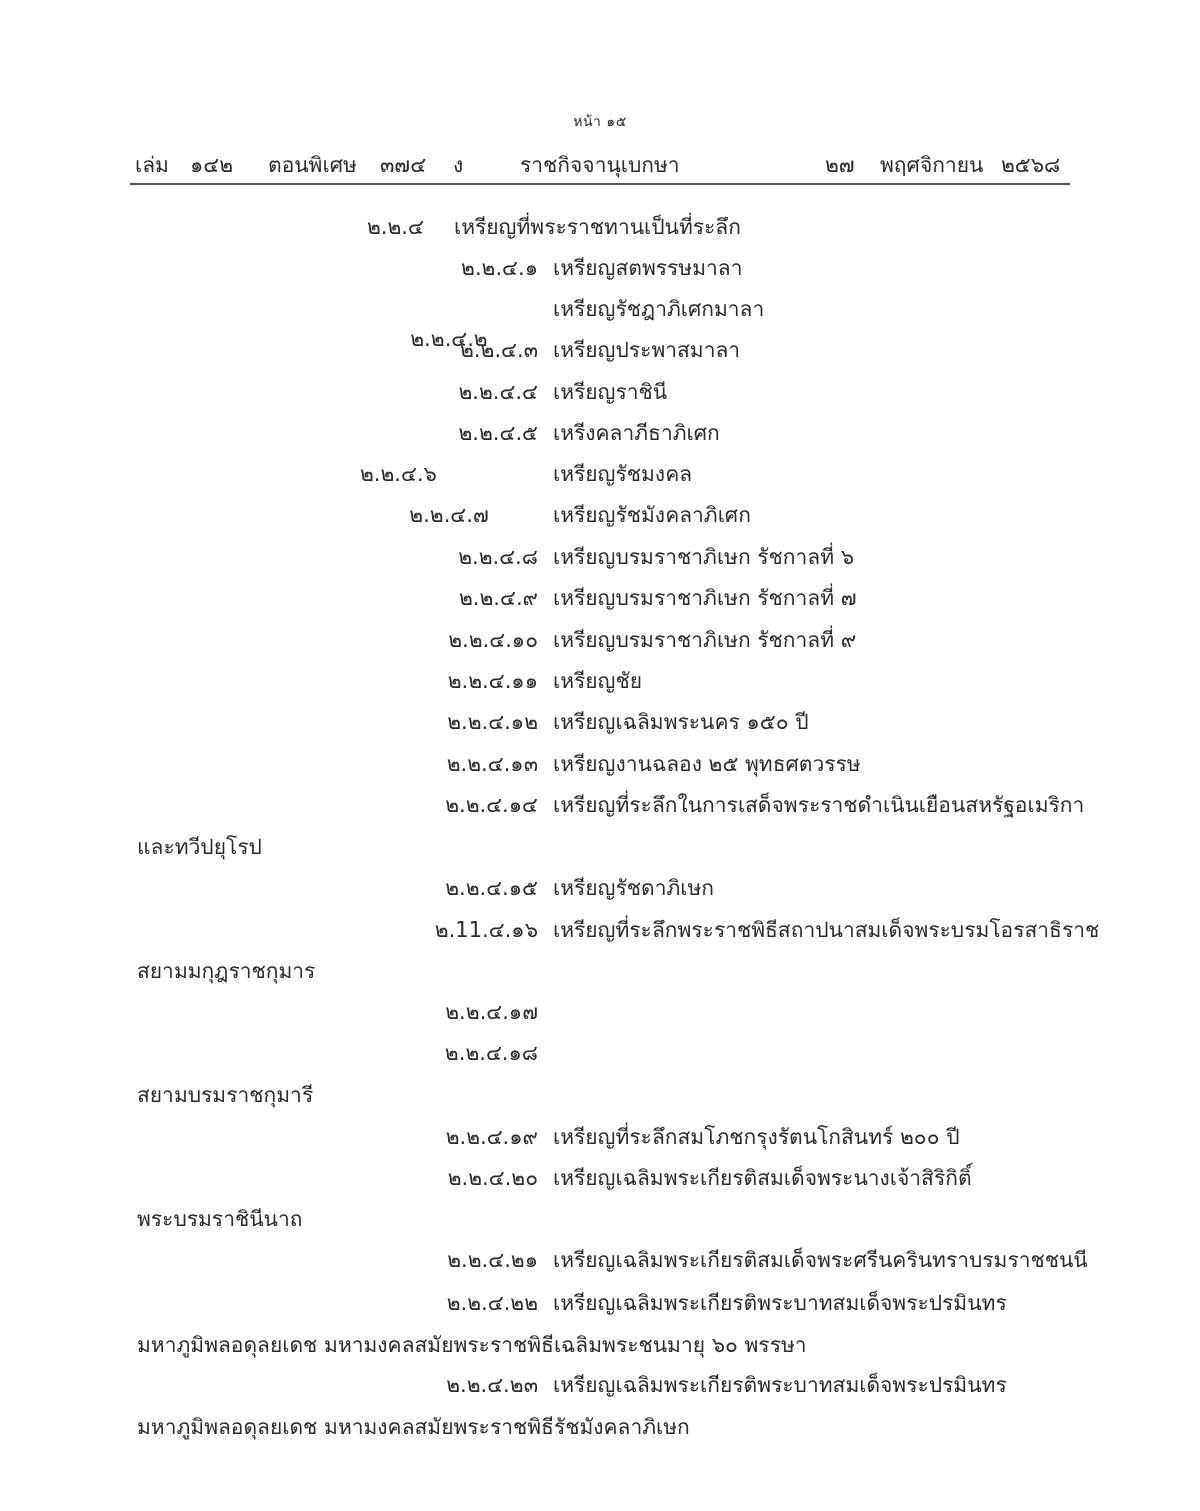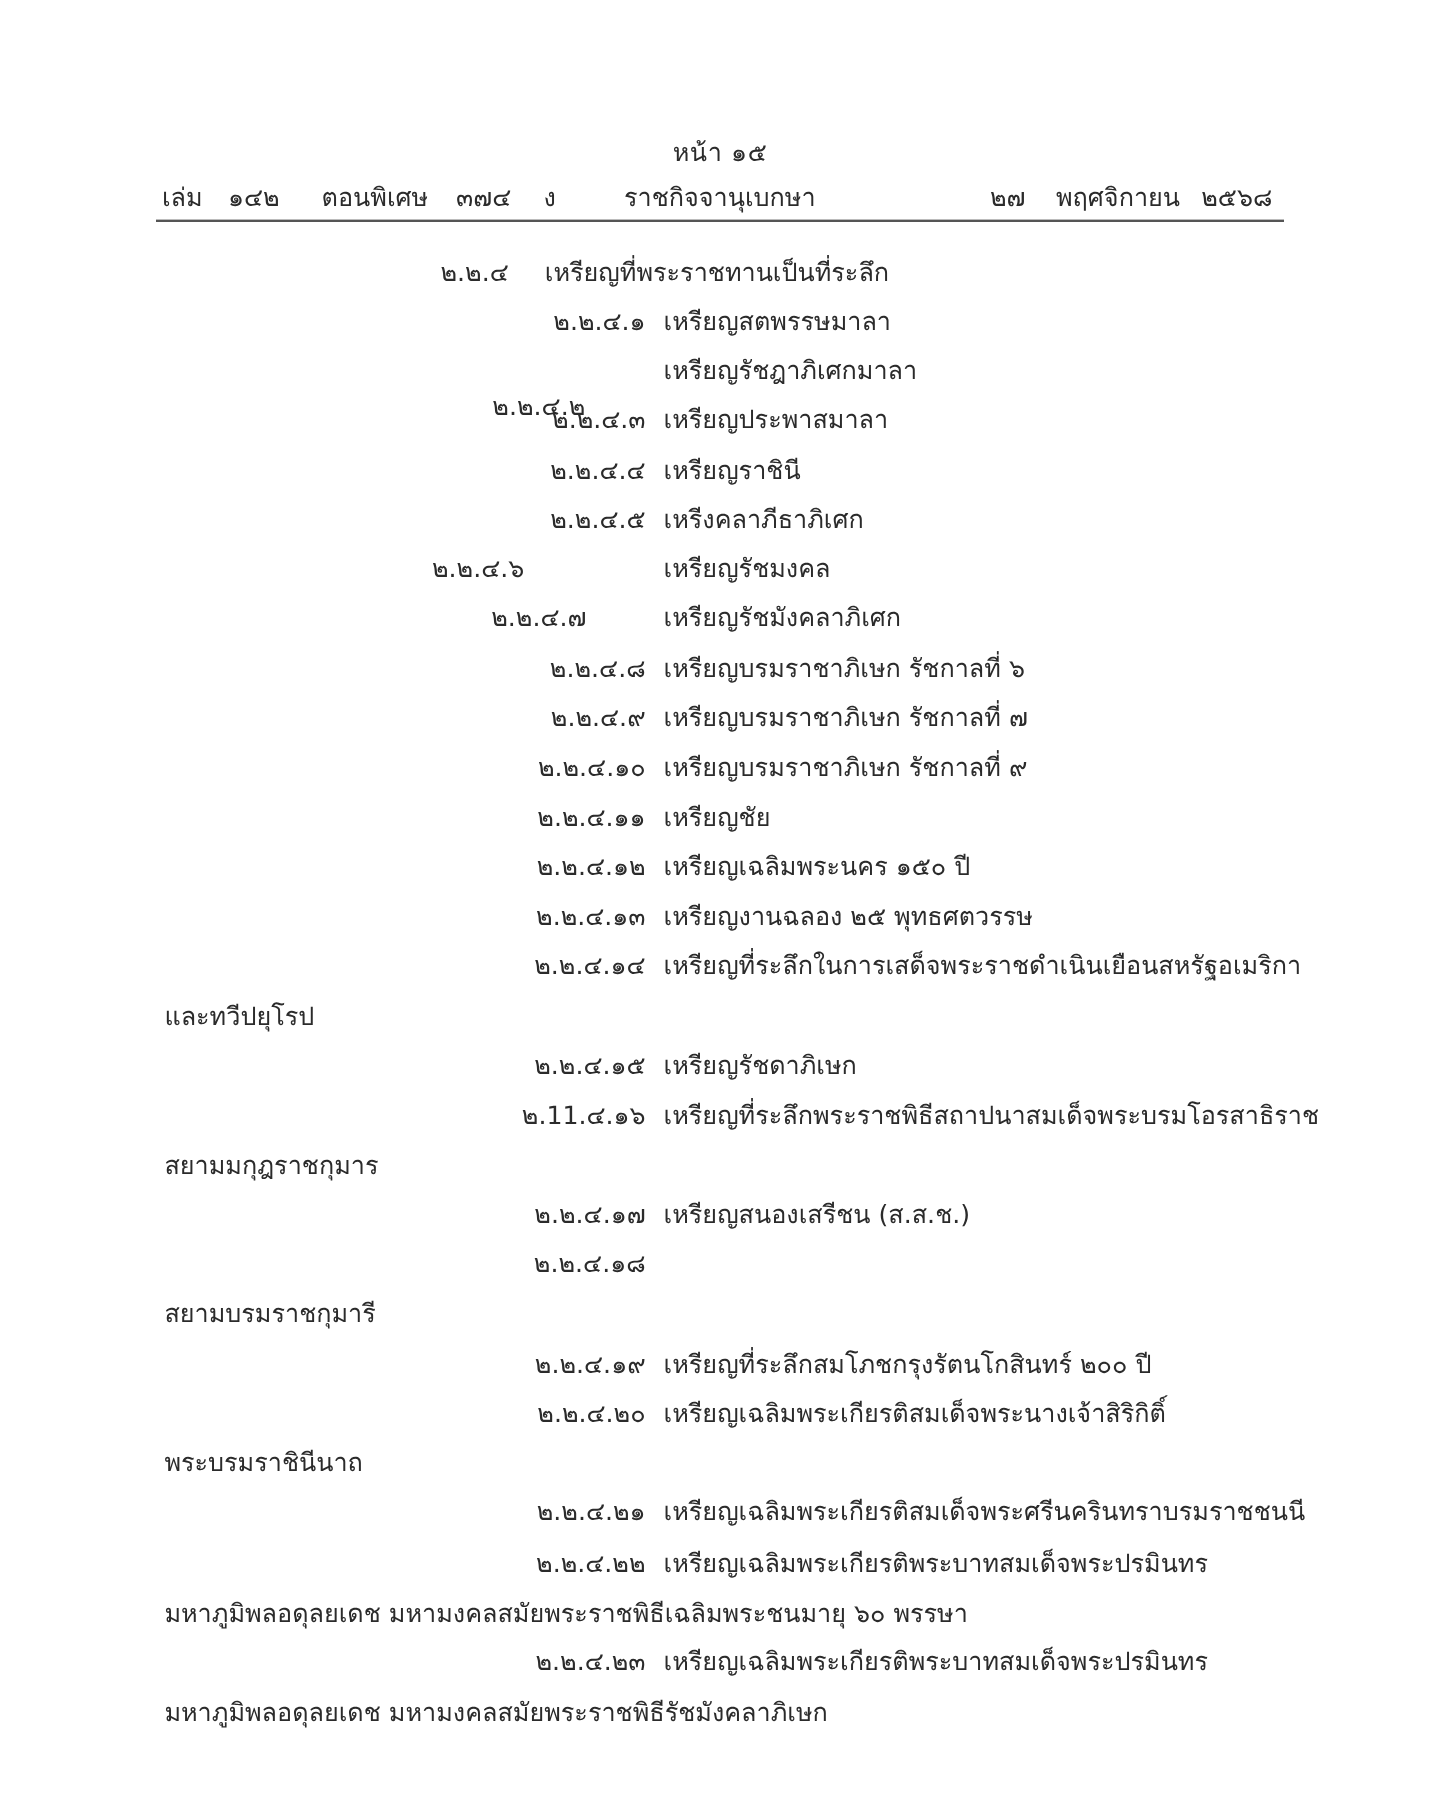--- a/index.html
+++ b/index.html
@@ -3,21 +3,21 @@
 <meta charset="utf-8">
 <style>
   html, body { margin: 0; padding: 0; background: #ffffff; }
   body {
     width: 1200px; height: 1511px; position: relative; overflow: hidden;
     font-family: "DejaVu Sans", "Liberation Sans", sans-serif;
     color: #2b2b2b;
   }
   .page-number {
     position: absolute; top: 110px; left: 0; width: 1200px;
-    text-align: center; font-size: 21px; letter-spacing: 0.5px;
+    text-align: center; font-size: 14px; letter-spacing: 0.5px;
   }
   .header-row {
     position: absolute; top: 148px; left: 135px; width: 935px; height: 34px;
     font-size: 21px;
   }
   .header-row span { position: absolute; top: 0; white-space: nowrap; }
   .rule {
     position: absolute; top: 183px; left: 130px; width: 940px; height: 0;
     border-top: 2px solid #555;
   }
@@ -113,21 +113,20 @@
       <span class="num" style="right: auto; left: 0px; width: 178px; text-align: right;">๒.๒.๔.๑๕</span>
       <span class="txt" style="left: 193px;">เหรียญรัชดาภิเษก</span>
     </div>
     <div class="line" style="top: 915px; left: 360px; width: 710px;">
       <span class="num" style="right: auto; left: 0px; width: 178px; text-align: right;">๒.11.๔.๑๖</span>
       <span class="txt" style="left: 193px;">เหรียญที่ระลึกพระราชพิธีสถาปนาสมเด็จพระบรมโอรสาธิราช</span>
     </div>
     <div class="line" style="top: 956px; left: 137px;">สยามมกุฎราชกุมาร</div>
     <div class="line" style="top: 997px; left: 360px; width: 710px;">
       <span class="num" style="right: auto; left: 0px; width: 178px; text-align: right;">๒.๒.๔.๑๗</span>
-      <span class="txt" style="left: 193px;">เหรียญสนองเสรีชน  (ส.ส.ช.)</span>
     </div>
     <div class="line" style="top: 1038px; left: 360px; width: 710px;">
       <span class="num" style="right: auto; left: 0px; width: 178px; text-align: right;">๒.๒.๔.๑๘</span>
     </div>
     <div class="line" style="top: 1080px; left: 137px;">สยามบรมราชกุมารี</div>
     <div class="line" style="top: 1122px; left: 360px; width: 710px;">
       <span class="num" style="right: auto; left: 0px; width: 178px; text-align: right;">๒.๒.๔.๑๙</span>
       <span class="txt" style="left: 193px;">เหรียญที่ระลึกสมโภชกรุงรัตนโกสินทร์  ๒๐๐  ปี</span>
     </div>
     <div class="line" style="top: 1163px; left: 360px; width: 710px;">

